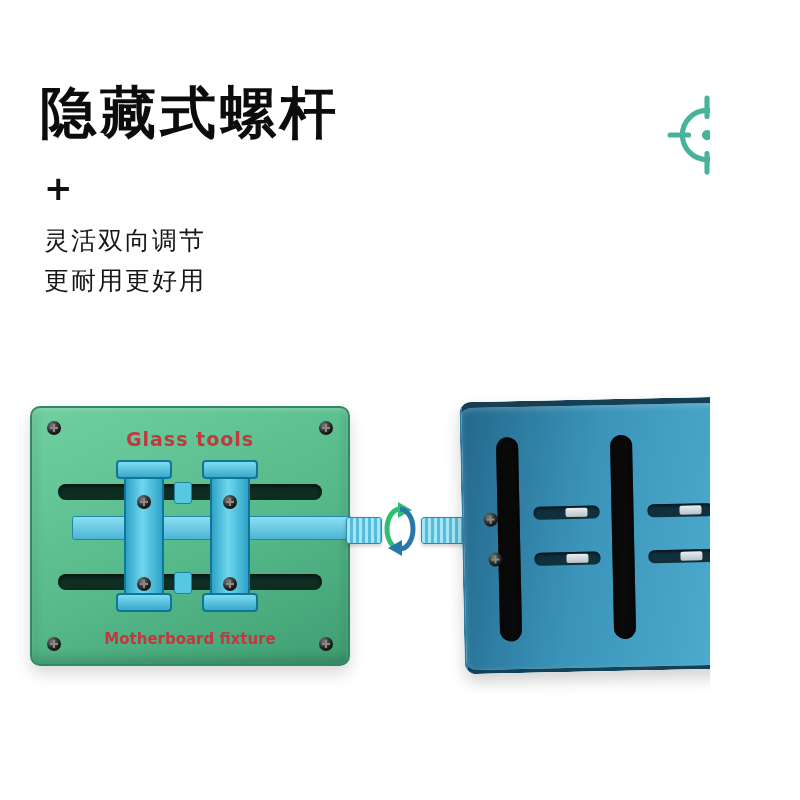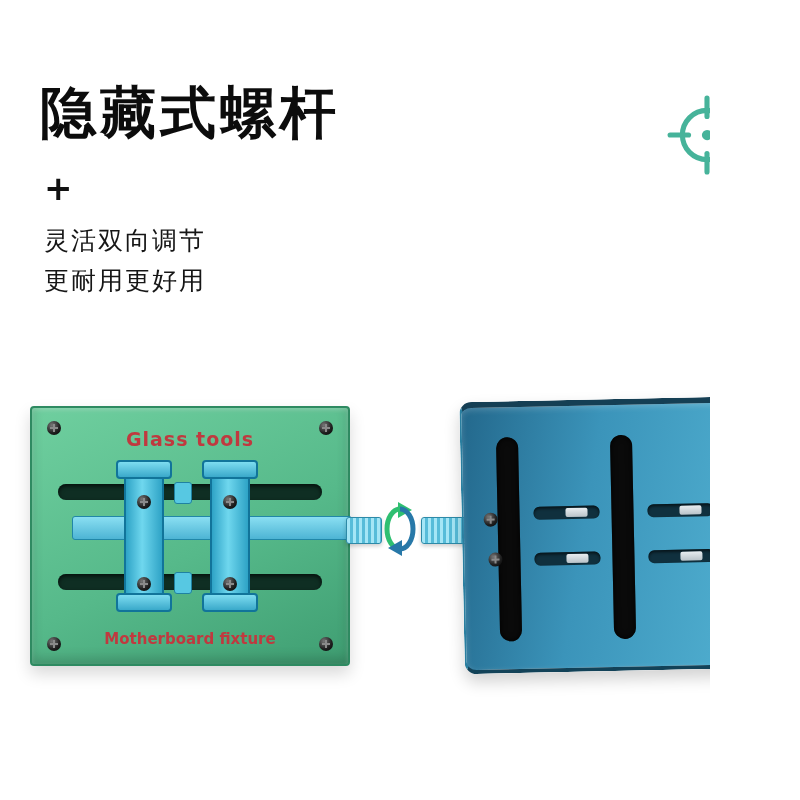--- a/index.html
+++ b/index.html
@@ -10,21 +10,21 @@
   .title{position:absolute;left:40px;top:82px;margin:0;font-size:56px;font-weight:900;
          letter-spacing:4px;color:#0c0c0c;line-height:1.1;}
   .plus{position:absolute;left:44px;top:168px;font-size:34px;font-weight:700;color:#111;}
   .sub{position:absolute;left:44px;font-size:25px;color:#161616;letter-spacing:2px;}
   .sub1{top:224px;} .sub2{top:264px;}
 
   
   .crosshair{position:absolute;left:666px;top:94px;width:82px;height:82px;}
 
   
-  .plate-green{position:absolute;left:30px;top:406px;width:316px;height:256px;border-radius:4px;
+  .plate-green{position:absolute;left:30px;top:406px;width:316px;height:256px;border-radius:10px;
     background:linear-gradient(155deg,#6fcf9f 0%,#56b98a 55%,#3f9e72 100%);
     border:2px solid #2e8a61;
     box-shadow:0 8px 16px rgba(0,0,0,.15), inset 0 -6px 12px rgba(0,0,0,.18), inset 0 2px 4px rgba(255,255,255,.25);}
   .plate-label{position:absolute;left:0;width:100%;text-align:center;font-weight:700;color:#c0393f;}
   .label-top{top:20px;font-size:19px;letter-spacing:1px;}
   .label-bottom{bottom:16px;font-size:15px;}
   .hslot{position:absolute;left:26px;width:264px;height:16px;border-radius:8px;background:#0f2e23;
          box-shadow:inset 0 2px 4px rgba(0,0,0,.7);}
   .hslot.s1{top:76px;} .hslot.s2{top:166px;}
   .rail{position:absolute;left:40px;top:108px;width:278px;height:22px;border-radius:3px;

